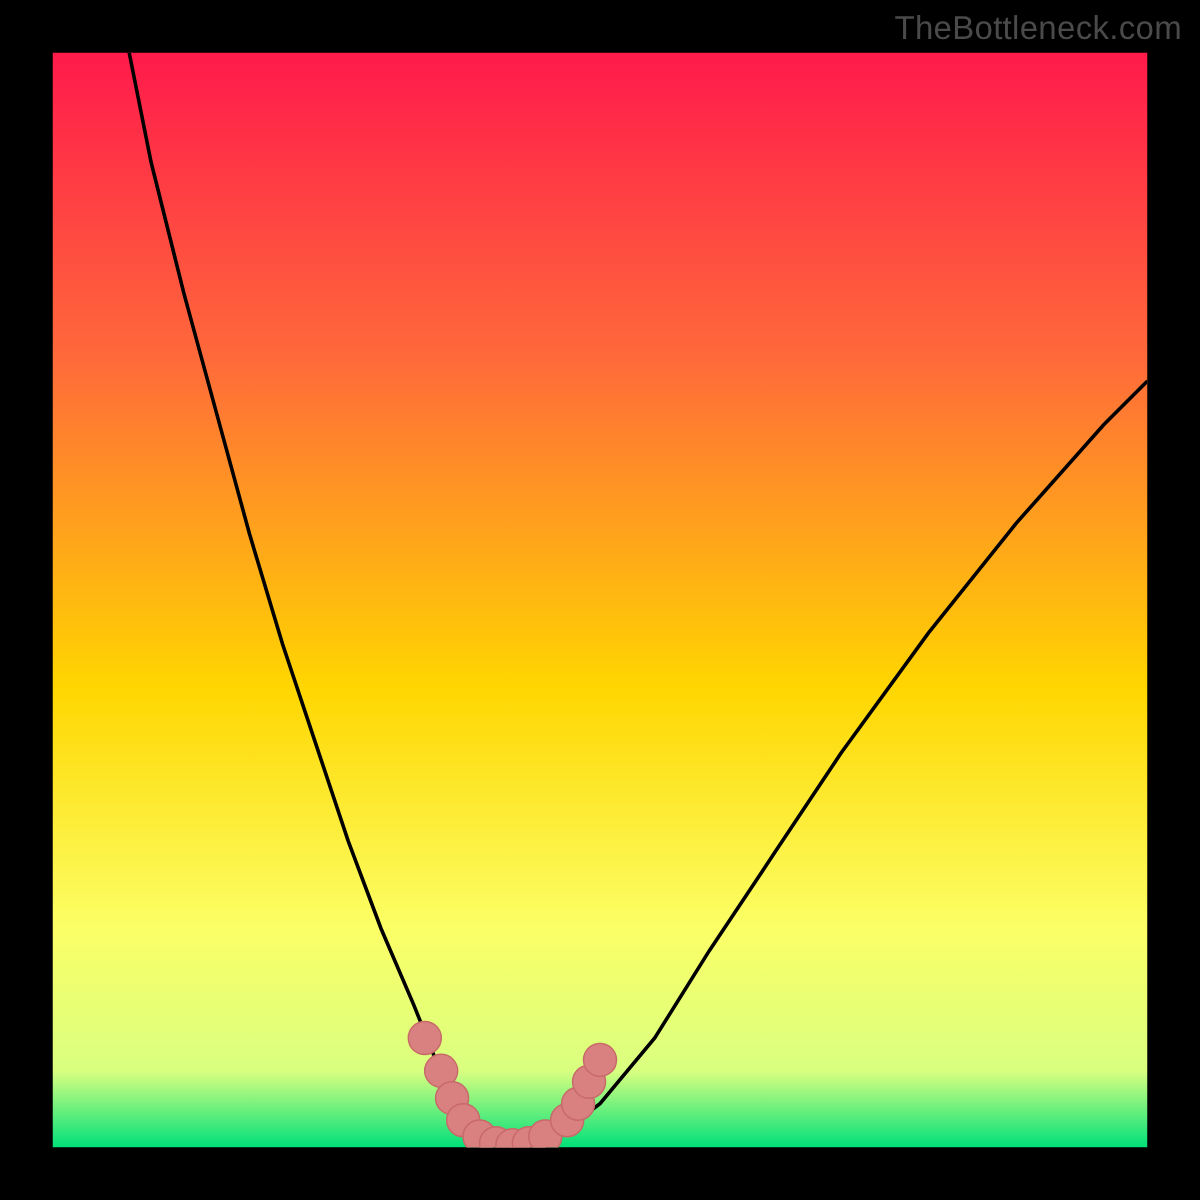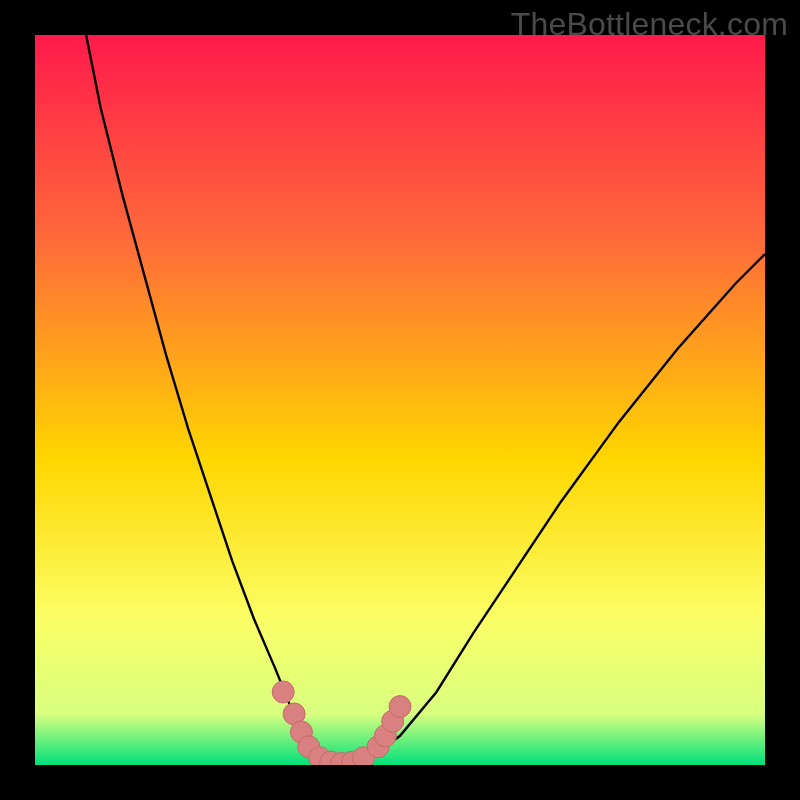--- a/index.html
+++ b/index.html
@@ -25,21 +25,21 @@
     top: 35px;
     width: 730px;
     height: 730px;
     
   }
   .watermark {
     position: absolute;
     top: 6px;
     right: 12px;
     color: #4a4a4a;
-    font-size: 32px;
+    font-size: 22px;
     font-weight: 500;
     letter-spacing: 0.2px;
   }
   svg {
     display: block;
   }
 </style>
 </head>
 <body>
 

